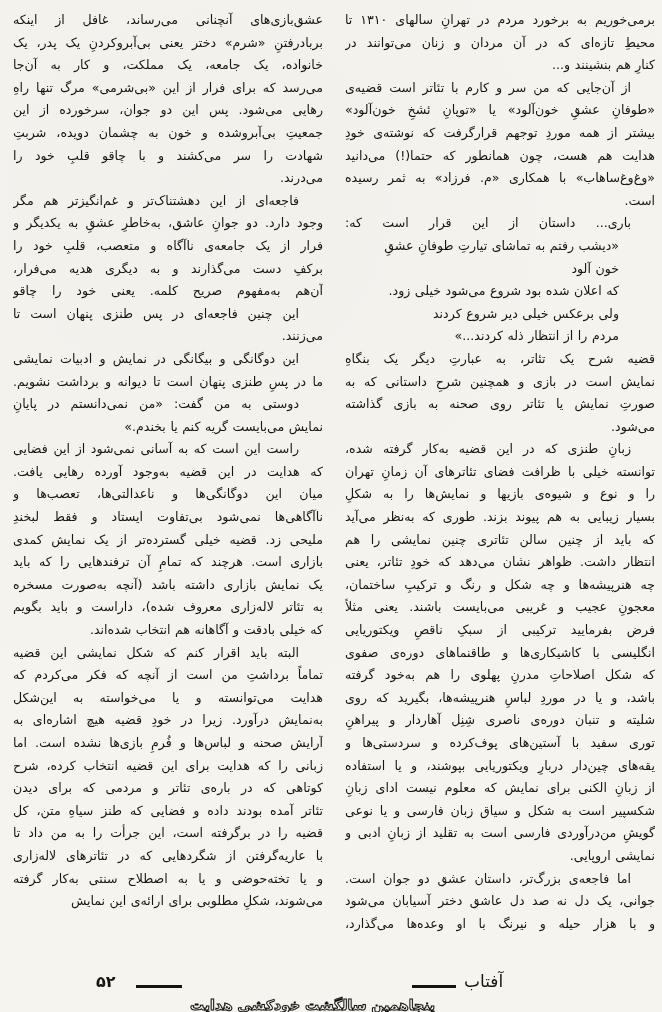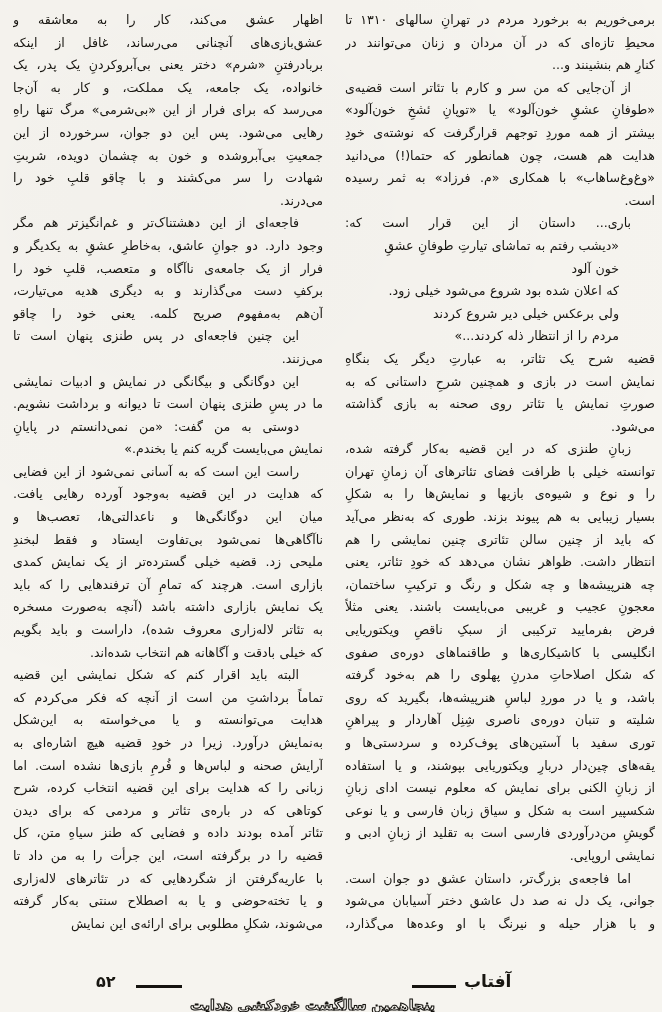--- a/index.html
+++ b/index.html
@@ -59,21 +59,21 @@
     direction:rtl;
     font-size:14px; font-weight:bold; letter-spacing:1px;
     color:#f6f4ef;
     -webkit-text-stroke:1px #15130f;
     text-shadow:0 0 1px #15130f;
     margin-top:24px;
   }
   .footer .mag {
     position:absolute; left:464px; top:-1px;
     direction:rtl;
-    font-size:17px; font-weight:bold;text-align:right;
+    font-size:17px; font-weight:normal;text-align:right;
   }
 </style>
 </head>
 <body>
 
 <div class="page">
 
   <div class="cols">
     <div class="col">
         <div class="ln">برمی‌خوریم به برخورد مردم در تهرانِ سالهای ۱۳۱۰ تا</div>
@@ -112,33 +112,32 @@
         <div class="ln">یقه‌های چین‌دار دربارِ ویکتوریایی بپوشند، و یا استفاده</div>
         <div class="ln">از زبانِ الکنی برای نمایش که معلوم نیست ادای زبانِ</div>
         <div class="ln">شکسپیر است به شکل و سیاق زبان فارسی و یا نوعی</div>
         <div class="ln">گویشِ من‌درآوردی فارسی است به تقلید از زبانِ ادبی و</div>
         <div class="ln e">نمایشی اروپایی.</div>
         <div class="ln i">اما فاجعه‌ی بزرگ‌تر، داستان عشق دو جوان است.</div>
         <div class="ln">جوانی، یک دل نه صد دل عاشق دختر آسیابان می‌شود</div>
         <div class="ln">و با هزار حیله و نیرنگ با او وعده‌ها می‌گذارد،</div>
       </div>
     <div class="col">
-        <div class="ln">اظهار عشق می‌کند، کار را به معاشقه و</div>
         <div class="ln">عشق‌بازی‌های آنچنانی می‌رساند، غافل از اینکه</div>
         <div class="ln">بربادرفتنِ «شرم» دختر یعنی بی‌آبروکردنِ یک پدر، یک</div>
         <div class="ln">خانواده، یک جامعه، یک مملکت، و کار به آن‌جا</div>
         <div class="ln">می‌رسد که برای فرار از این «بی‌شرمی» مرگ تنها راهِ</div>
         <div class="ln">رهایی می‌شود. پس این دو جوان، سرخورده از این</div>
         <div class="ln">جمعیتِ بی‌آبروشده و خون به چشمان دویده، شربتِ</div>
         <div class="ln">شهادت را سر می‌کشند و با چاقو قلبِ خود را</div>
         <div class="ln e">می‌درند.</div>
         <div class="ln i">فاجعه‌ای از این دهشتناک‌تر و غم‌انگیزتر هم مگر</div>
         <div class="ln">وجود دارد. دو جوانِ عاشق، به‌خاطرِ عشقِ به یکدیگر و</div>
         <div class="ln">فرار از یک جامعه‌ی ناآگاه و متعصب، قلبِ خود را</div>
-        <div class="ln">برکفِ دست می‌گذارند و به دیگری هدیه می‌تیارت،</div>
+        <div class="ln">برکفِ دست می‌گذارند و به دیگری هدیه می‌فرار،</div>
         <div class="ln">آن‌هم به‌مفهوم صریح کلمه. یعنی خود را چاقو</div>
         <div class="ln i">این چنین فاجعه‌ای در پس طنزی پنهان است تا</div>
         <div class="ln e">می‌زنند.</div>
         <div class="ln i">این دوگانگی و بیگانگی در نمایش و ادبیات نمایشی</div>
         <div class="ln">ما در پسِ طنزی پنهان است تا دیوانه و برداشت نشویم.</div>
         <div class="ln i">دوستی به من گفت: «من نمی‌دانستم در پایانِ</div>
         <div class="ln e">نمایش می‌بایست گریه کنم یا بخندم.»</div>
         <div class="ln i">راست این است که به آسانی نمی‌شود از این فضایی</div>
         <div class="ln">که هدایت در این قضیه به‌وجود آورده رهایی یافت.</div>
         <div class="ln">میان این دوگانگی‌ها و ناعدالتی‌ها، تعصب‌ها و</div>

